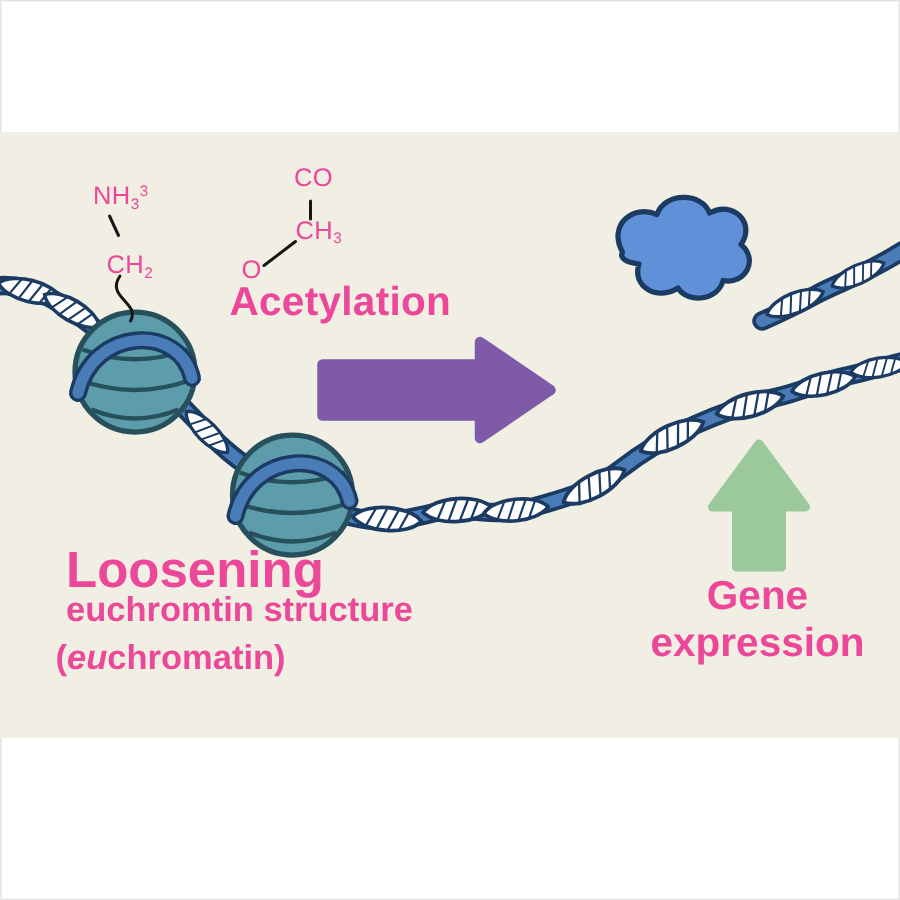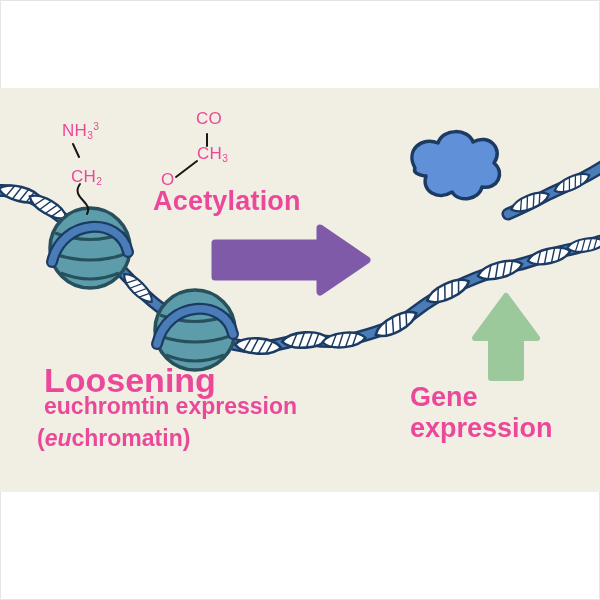--- a/index.html
+++ b/index.html
@@ -16,21 +16,21 @@
   .nh3{left:62px;top:121px;}
   .ch2{left:71px;top:167px;}
   .co{left:196px;top:109px;}
   .ch3{left:197px;top:144px;}
   .oxy{left:161px;top:170px;}
   .acetylation{left:153px;top:186px;font-size:27px;font-weight:700;letter-spacing:.2px;}
   .cap1{left:44px;top:361px;font-size:34px;font-weight:700;}
   .cap2{left:44px;top:393px;font-size:23px;font-weight:700;}
   .cap3{left:37px;top:425px;font-size:23px;font-weight:700;}
   .cap3 .it{font-style:italic;}
-  .gene{left:410px;top:382px;width:190px;text-align:left;font-size:27px;font-weight:700;line-height:1.16;}
+  .gene{left:410px;top:382px;width:190px;text-align:center;font-size:27px;font-weight:700;line-height:1.16;}
 </style>
 </head>
 <body>
 
 <div class="canvas">
 
   <svg class="art" viewBox="0 0 600 600">
     <defs>
 
       <g id="lens">
@@ -109,21 +109,21 @@
 
   <div class="lbl chem nh3"><span>NH</span><sub>3</sub><sup>3</sup></div>
   <div class="lbl chem ch2"><span>CH</span><sub>2</sub></div>
   <div class="lbl chem co">CO</div>
   <div class="lbl chem ch3"><span>CH</span><sub>3</sub></div>
   <div class="lbl chem oxy">O</div>
 
   <div class="lbl acetylation">Acetylation</div>
 
   <div class="lbl cap1">Loosening</div>
-  <div class="lbl cap2">euchromtin expression</div>
+  <div class="lbl cap2">euchromtin structure</div>
   <div class="lbl cap3"><span>(</span><span class="it">eu</span><span>chromatin)</span></div>
 
   <div class="lbl gene">
     <div>Gene</div>
     <div>expression</div>
   </div>
 
 </div>
 
 </body></html>

